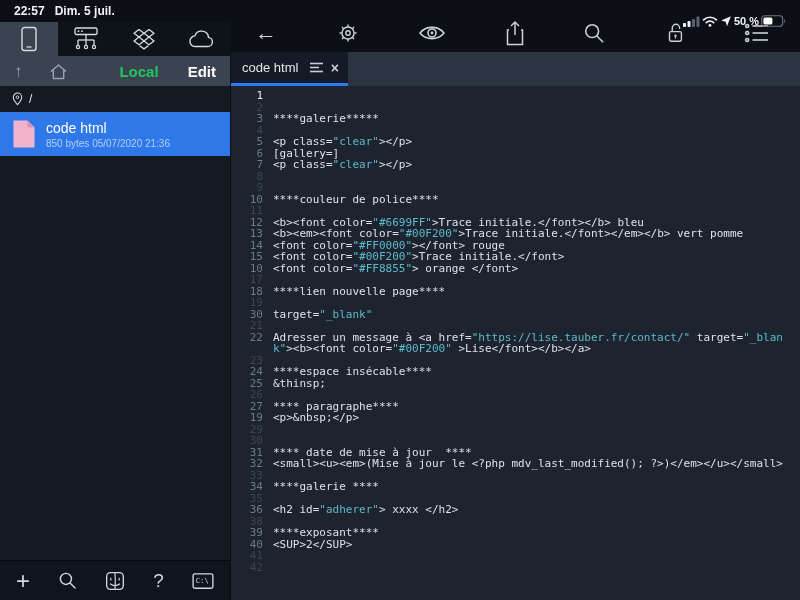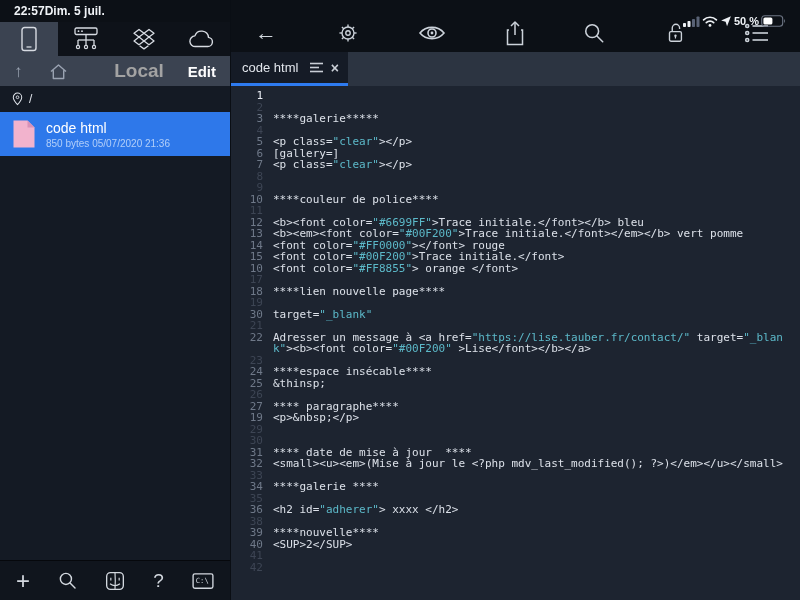--- a/index.html
+++ b/index.html
@@ -4,35 +4,35 @@
 <style>
   * { margin:0; padding:0; box-sizing:border-box; }
   html,body { width:800px; height:600px; overflow:hidden; background:#0c1016;
               font-family:"Liberation Sans", sans-serif; }
   .app { position:relative; width:800px; height:600px; background:#0c1016; }
 
   
   .status { position:absolute; top:0; left:0; width:800px; height:22px; z-index:30;
             display:flex; align-items:center; justify-content:space-between; padding:0 14px;
             color:#f0f3f7; }
-  .status-left { display:flex; align-items:center; gap:0; font-size:12px; font-weight:700; }
+  .status-left { display:flex; align-items:center; gap:10px; font-size:12px; font-weight:700; }
   .status-left .date { font-weight:600; }
   .status-right { display:flex; align-items:center; gap:2px; font-size:11px; font-weight:600;margin-top:20px; }
 
   
   .sidebar { position:absolute; left:0; top:22px; width:230px; height:578px; background:#141a24; }
   .side-tabs { display:flex; height:34px; background:#0e1219; }
   .stab { flex:1; display:flex; align-items:center; justify-content:center; color:#d7dbe2; }
   .stab.sel { background:#3b4351; }
   .side-nav { height:30px; background:#3b4351; position:relative; display:flex; align-items:center;
               padding:0 14px; color:#9aa3b2; }
   .nav-up { font-size:17px; line-height:1; }
   .nav-home { margin-left:26px; display:flex; }
-  .side-title { position:absolute; left:0; right:0; text-align:center; color:#a3a3a3;
-                font-size:19px; font-weight:700; pointer-events:none;padding-left:48px; }
+  .side-title { position:absolute; left:0; right:0; text-align:center; color:#22c55e;
+                font-size:15px; font-weight:700; pointer-events:none;padding-left:48px; }
   .edit-btn { margin-left:auto; color:#fdfdfe; font-size:15px; font-weight:700; z-index:2; }
   .path-row { height:26px; display:flex; align-items:center; gap:6px; padding:0 12px;
               color:#dfe3ea; font-size:12px; }
   .file-row { height:44px; background:#2e78ea; display:flex; align-items:center; gap:10px; padding:0 12px; }
   .file-name { color:#ffffff; font-size:14px; }
   .file-meta { color:rgba(226,238,255,0.72); font-size:10px; margin-top:2px; }
   .side-bottom { position:absolute; bottom:0; left:0; width:230px; height:40px; background:#10151d;
                  border-top:1px solid #06080c; display:flex; align-items:center;
                  justify-content:space-between; padding:0 16px; color:#d3d8df; }
   .plus-glyph { font-size:24px; font-weight:300; line-height:1; }
@@ -436,21 +436,21 @@
         <div class="row">
           <span class="ln c">36</span>
           <span class="code"><span>&lt;h2 id=</span><span class="str">"adherer"</span><span>&gt; xxxx &lt;/h2&gt;</span></span>
         </div>
         <div class="row">
           <span class="ln e">38</span>
           <span class="code">&nbsp;</span>
         </div>
         <div class="row">
           <span class="ln c">39</span>
-          <span class="code"><span>****nouvelle****</span></span>
+          <span class="code"><span>****exposant****</span></span>
         </div>
         <div class="row">
           <span class="ln c">40</span>
           <span class="code"><span>&lt;SUP&gt;2&lt;/SUP&gt;</span></span>
         </div>
         <div class="row">
           <span class="ln e">41</span>
           <span class="code">&nbsp;</span>
         </div>
         <div class="row">

